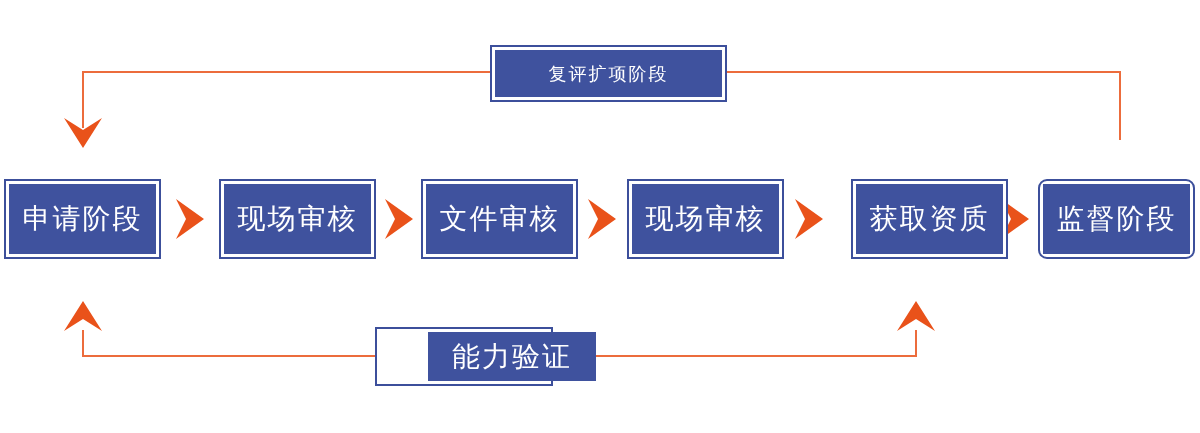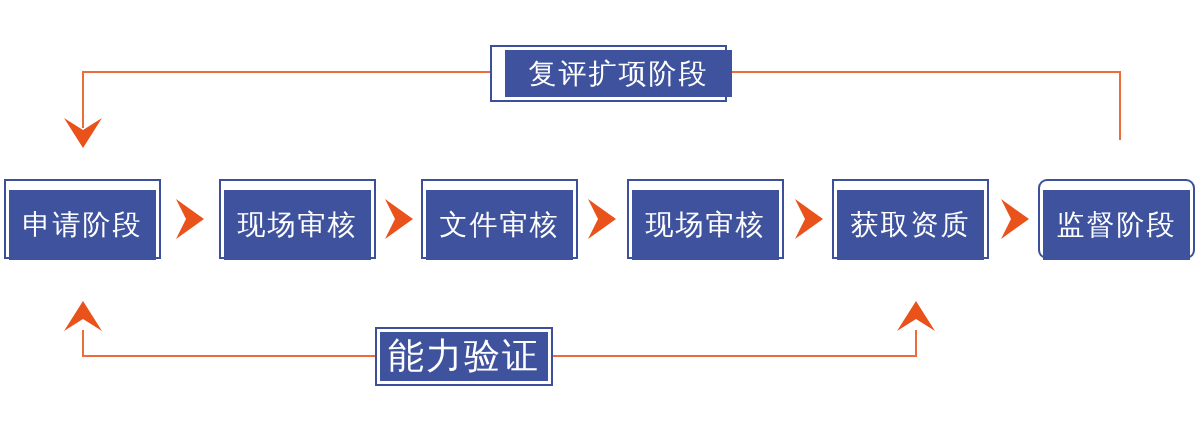--- a/index.html
+++ b/index.html
@@ -40,34 +40,34 @@
     background: #3f529e;
     color: #ffffff;
     display: flex;
     align-items: center;
     justify-content: center;
     letter-spacing: 2px;
     white-space: nowrap;
   }
 
   .stage-box { top: 179px; width: 157px; height: 80px; }
-  .stage-box .fill { font-size: 28px; margin-top: 6px; }
+  .stage-box .fill { font-size: 28px; }
 
   .stage-1 { left: 4px; }
   .stage-2 { left: 219px; }
   .stage-3 { left: 421px; }
   .stage-4 { left: 627px; }
-  .stage-5 { left: 832px; }
+  .stage-5 { left: 851px; }
   .stage-6 { left: 1038px; border-radius: 9px; }
 
   .top-feedback-box { left: 490px; top: 45px; width: 237px; height: 57px; }
-  .top-feedback-box .fill { font-size: 28px; margin-left: 10px; }
+  .top-feedback-box .fill { font-size: 18px; }
 
   .bottom-feedback-box { left: 375px; top: 327px; width: 178px; height: 59px; }
-  .bottom-feedback-box .fill { font-size: 36px; }
+  .bottom-feedback-box .fill { font-size: 28px; margin-left: 48px; }
 
   
   .chevron { top: 199px; width: 28px; height: 40px; }
   .chev-1 { left: 176px; }
   .chev-2 { left: 385px; }
   .chev-3 { left: 588px; }
   .chev-4 { left: 795px; }
   .chev-5 { left: 1001px; }
 
   

